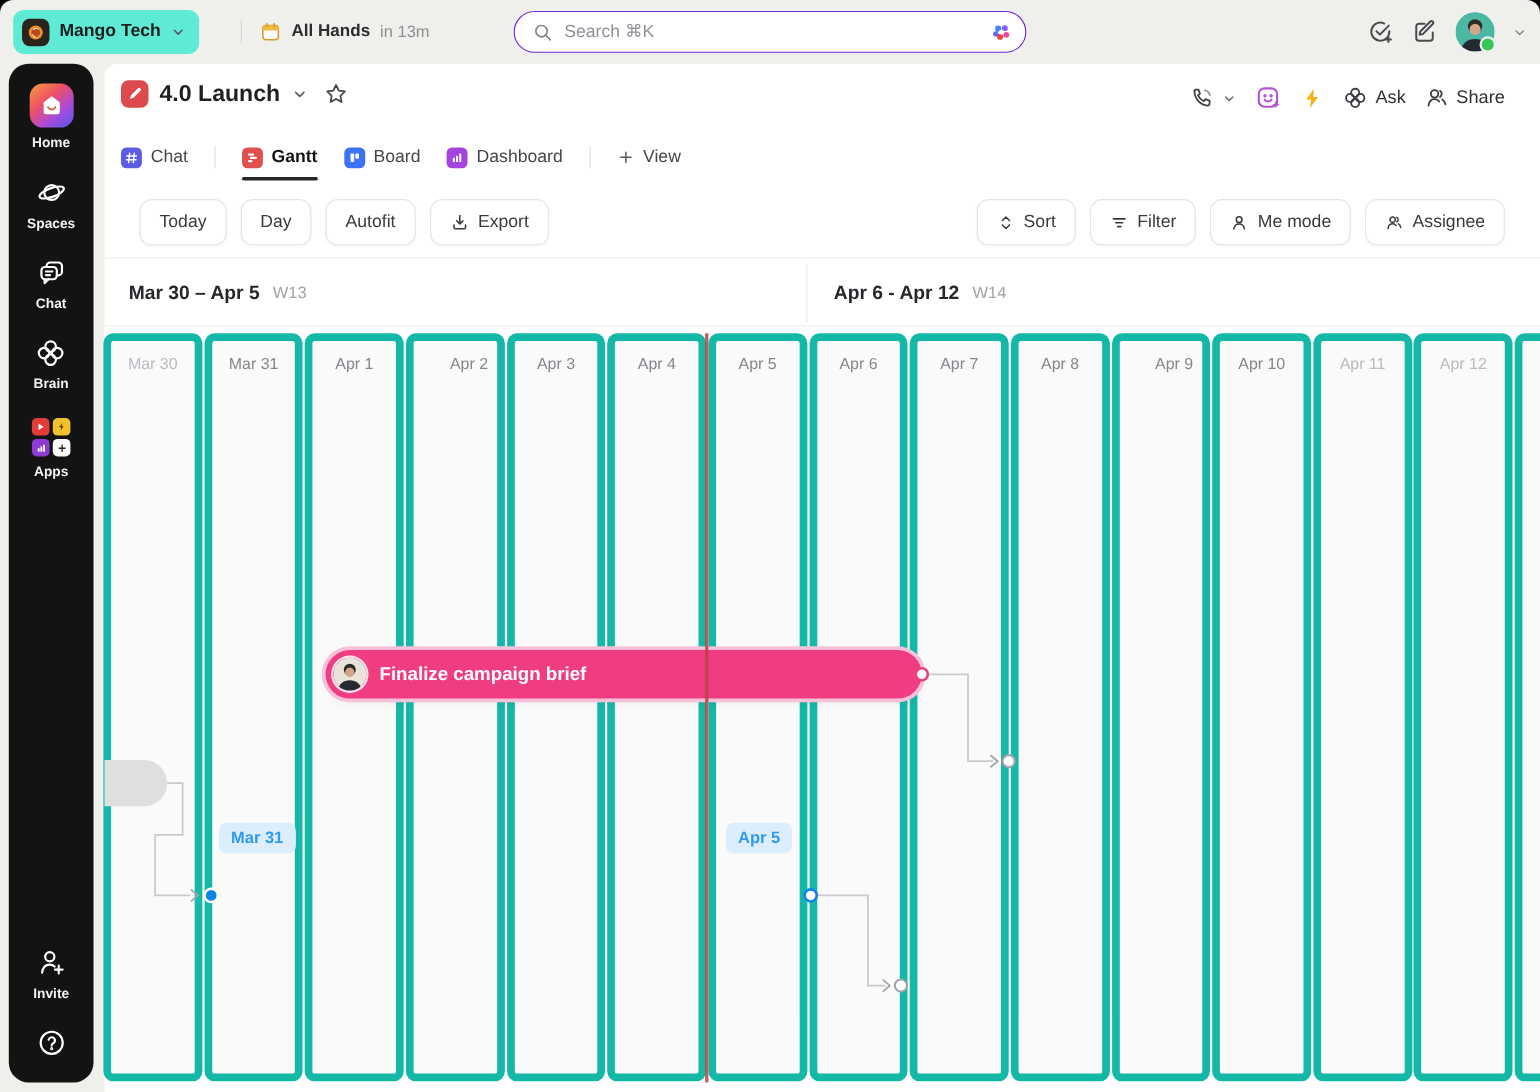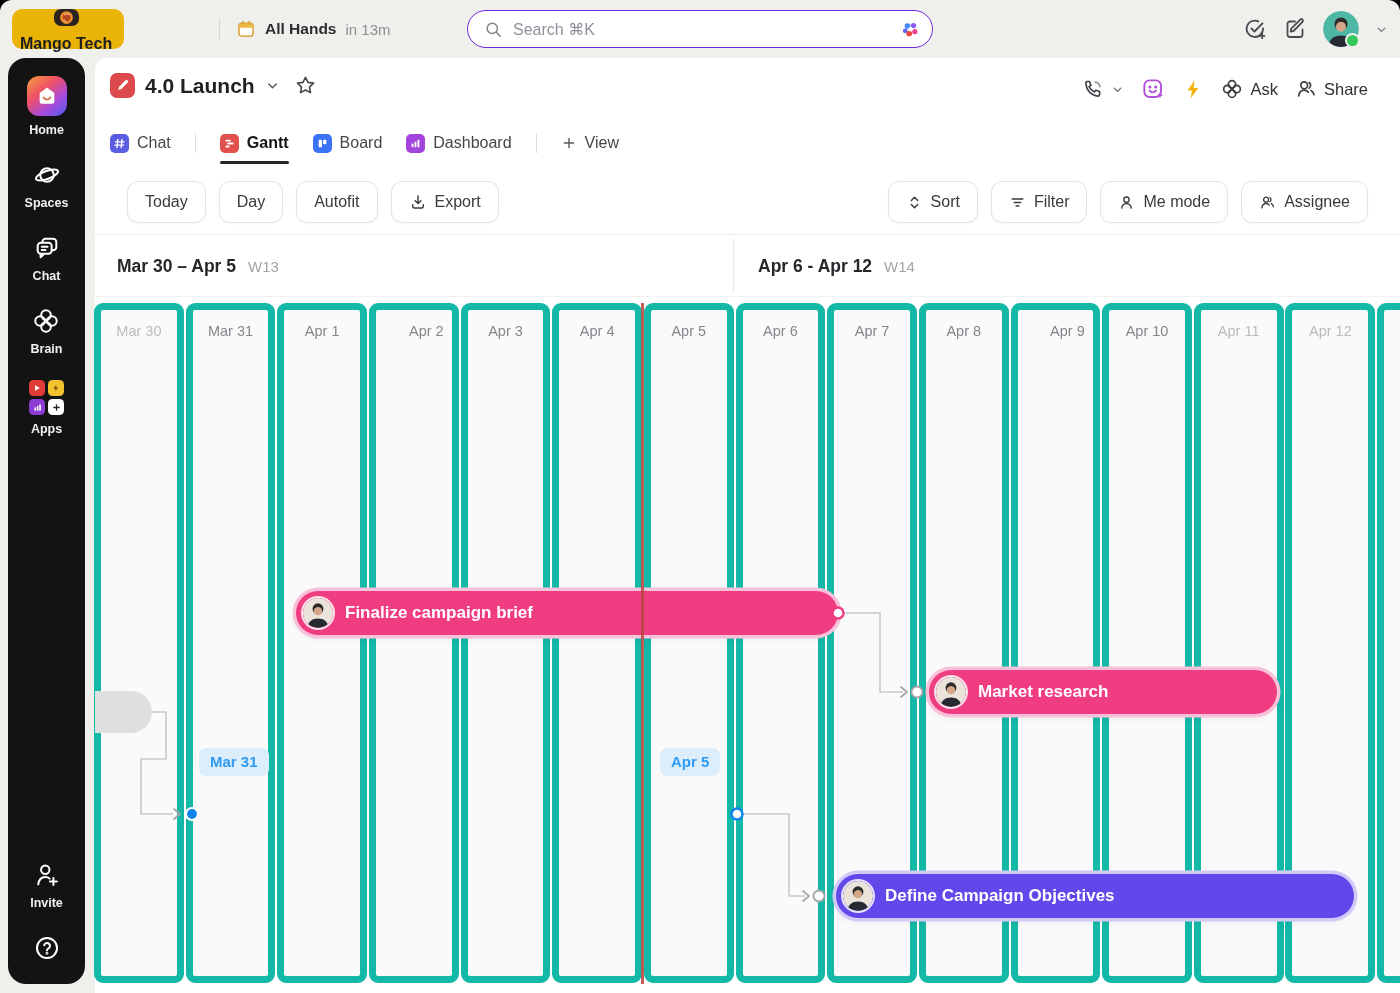--- a/index.html
+++ b/index.html
@@ -3,21 +3,21 @@
 <meta charset="utf-8">
 <style>
   html,body{margin:0;padding:0;}
   body{width:1400px;height:993px;background:#000;position:relative;overflow:hidden;
        font-family:"Liberation Sans","DejaVu Sans",sans-serif;-webkit-font-smoothing:antialiased;}
   .window{position:absolute;inset:0;background:#efefec;border-radius:12px 12px 0 0;overflow:hidden;}
 
   
   .topbar{position:absolute;left:0;top:0;width:1400px;height:58px;}
   .ws-pill{position:absolute;left:12px;top:9px;height:40px;display:flex;align-items:center;gap:9px;
-           padding:0 12px 0 8px;background:#eab308;border-radius:10px;cursor:pointer;flex-direction:column;}
+           padding:0 12px 0 8px;background:#5eead4;border-radius:10px;cursor:pointer;}
   .ws-logo{width:25px;height:25px;border-radius:7px;background:#2b241d;display:flex;align-items:center;justify-content:center;}
   .ws-name{font-size:16px;font-weight:700;color:#1d1e21;}
   .tb-divider{position:absolute;left:219px;top:18px;width:1px;height:22px;background:#d7d7d3;}
   .event{position:absolute;left:236px;top:0;height:58px;display:flex;align-items:center;gap:9px;cursor:pointer;}
   .event-title{font-size:15.5px;font-weight:600;color:#2c2d30;}
   .event-time{font-size:15px;color:#8e8f94;}
   .search{position:absolute;left:467px;top:10px;width:466px;height:38px;background:#fff;border:1px solid #6d28d9;
           border-radius:20px;display:flex;align-items:center;padding:0 12px 0 16px;box-sizing:border-box;cursor:text;}
   .search-text{flex:1;font-size:16px;color:#90919a;margin-left:10px;}
   .tb-right{position:absolute;right:12px;top:0;height:58px;display:flex;align-items:center;gap:16px;}
@@ -469,58 +469,20 @@
                 <rect width="32" height="32" fill="#e9e3da"></rect>
                 <circle cx="16" cy="11.5" r="5.8" fill="#2d2b29"></circle>
                 <circle cx="16" cy="14" r="4.5" fill="#d2a687"></circle>
                 <path d="M10.9 12.2c.4-3.2 2.4-5 5.1-5s4.7 1.8 5.1 5c-1.4-2-3-3-5.1-3s-3.7 1-5.1 3z" fill="#2d2b29"></path>
                 <path d="M4.5 32c.8-6.8 5.2-10.2 11.5-10.2S26.7 25.2 27.5 32z" fill="#252932"></path>
               </g>
             </svg>
           </span>
         <span class="bar-label">Finalize campaign brief</span>
       </div>
-      <div class="bar t1" style="background: rgb(240, 61, 130);">
-        <span class="bar-avatar">
-            <svg viewBox="0 0 32 32" width="100%" height="100%">
-              <defs>
-                <clipPath id="avc2">
-                  <circle cx="16" cy="16" r="16"></circle>
-                </clipPath>
-              </defs>
-              <g clip-path="url(#avc2)">
-                <rect width="32" height="32" fill="#e9e3da"></rect>
-                <circle cx="16" cy="11.5" r="5.8" fill="#2d2b29"></circle>
-                <circle cx="16" cy="14" r="4.5" fill="#d2a687"></circle>
-                <path d="M10.9 12.2c.4-3.2 2.4-5 5.1-5s4.7 1.8 5.1 5c-1.4-2-3-3-5.1-3s-3.7 1-5.1 3z" fill="#2d2b29"></path>
-                <path d="M4.5 32c.8-6.8 5.2-10.2 11.5-10.2S26.7 25.2 27.5 32z" fill="#252932"></path>
-              </g>
-            </svg>
-          </span>
-        <span class="bar-label">Market research</span>
-      </div>
-      <div class="bar t3" style="background: rgb(99, 71, 234);">
-        <span class="bar-avatar">
-            <svg viewBox="0 0 32 32" width="100%" height="100%">
-              <defs>
-                <clipPath id="avc4">
-                  <circle cx="16" cy="16" r="16"></circle>
-                </clipPath>
-              </defs>
-              <g clip-path="url(#avc4)">
-                <rect width="32" height="32" fill="#e9e3da"></rect>
-                <circle cx="16" cy="11.5" r="5.8" fill="#2d2b29"></circle>
-                <circle cx="16" cy="14" r="4.5" fill="#d2a687"></circle>
-                <path d="M10.9 12.2c.4-3.2 2.4-5 5.1-5s4.7 1.8 5.1 5c-1.4-2-3-3-5.1-3s-3.7 1-5.1 3z" fill="#2d2b29"></path>
-                <path d="M4.5 32c.8-6.8 5.2-10.2 11.5-10.2S26.7 25.2 27.5 32z" fill="#252932"></path>
-              </g>
-            </svg>
-          </span>
-        <span class="bar-label">Define Campaign Objectives</span>
-      </div>
 
       <span class="date-pill pill-start">Mar 31</span>
       <span class="date-pill pill-end">Apr 5</span>
 
       <svg class="dots" width="1305" height="759">
         <circle cx="743" cy="378" r="5.5" fill="#fff" stroke="#f03d82" stroke-width="2.4"></circle>
         <circle cx="822" cy="457" r="5.5" fill="#fff" stroke="#a2a2aa" stroke-width="1.9"></circle>
         <circle cx="97" cy="579" r="6" fill="#0d84ea" stroke="#fff" stroke-width="2.2"></circle>
         <circle cx="642" cy="579" r="5.5" fill="#fff" stroke="#0d84ea" stroke-width="2.4"></circle>
         <circle cx="724" cy="661" r="5.5" fill="#fff" stroke="#a2a2aa" stroke-width="1.9"></circle>

